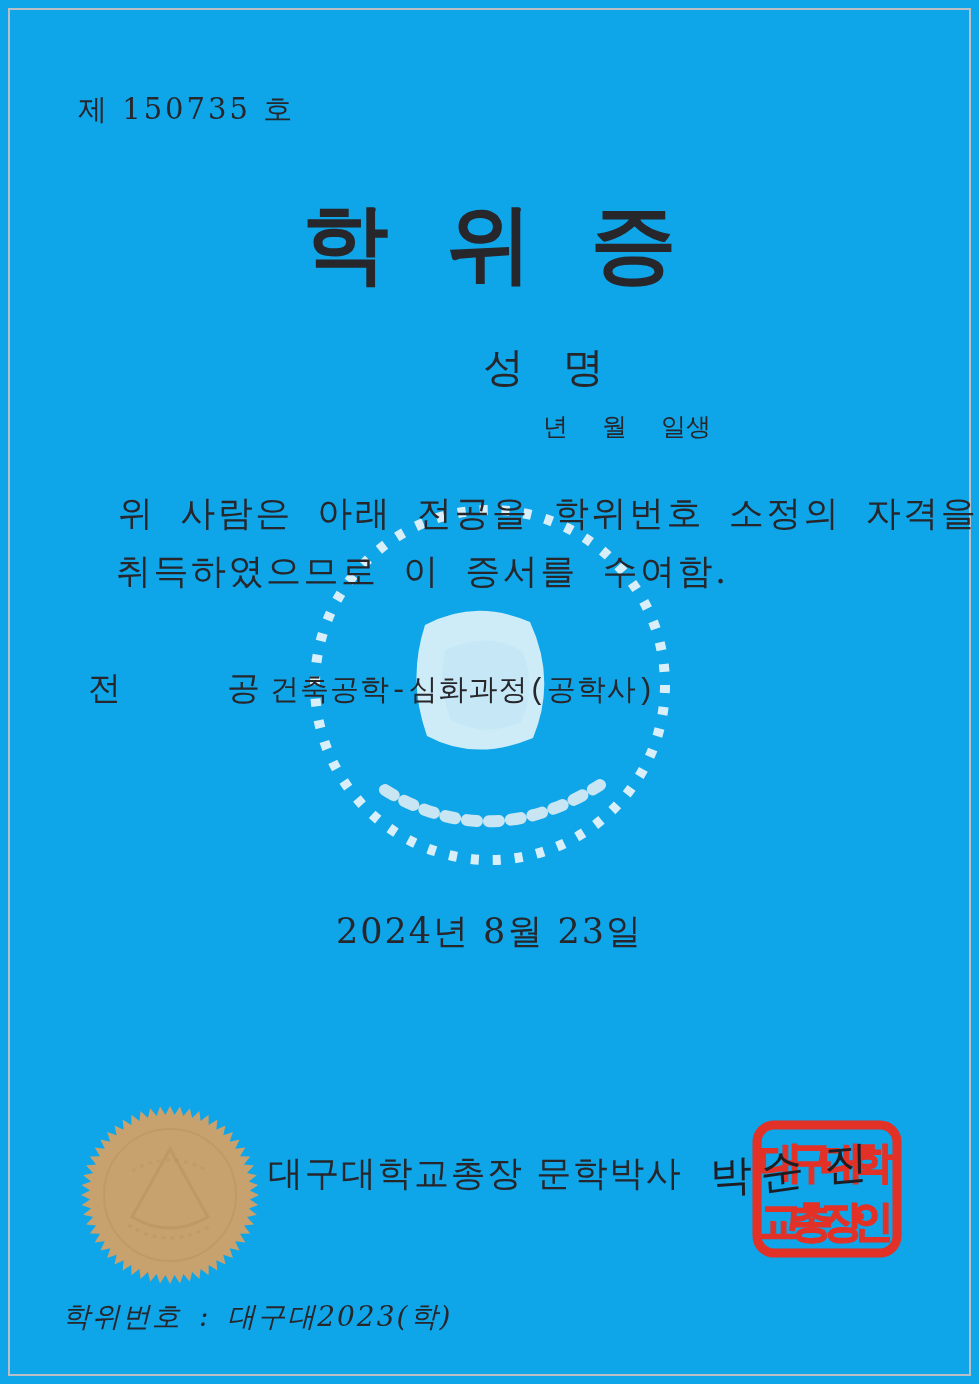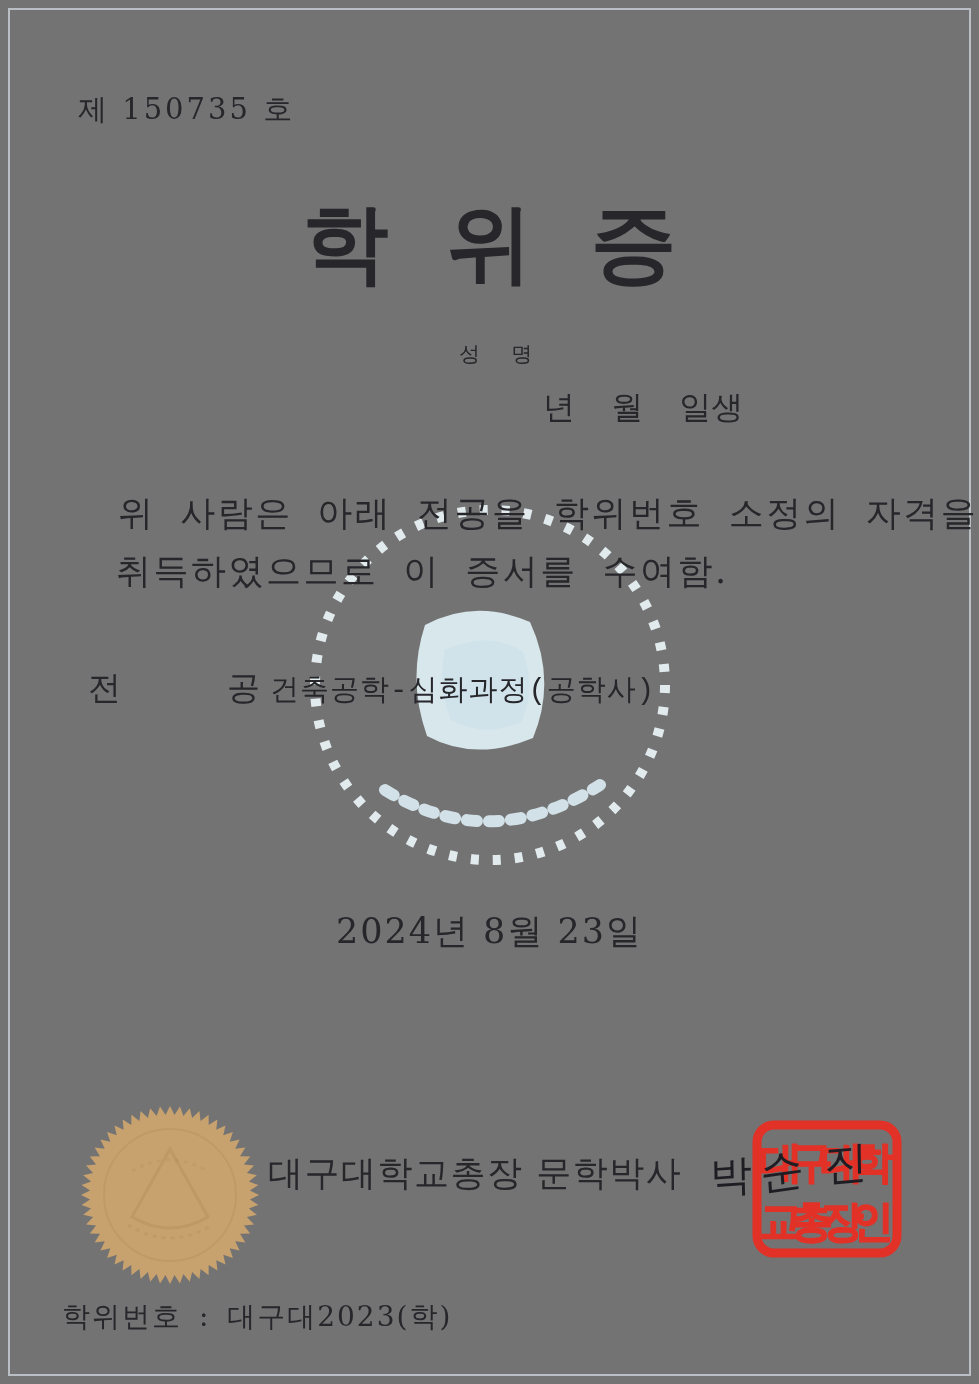--- a/index.html
+++ b/index.html
@@ -4,56 +4,56 @@
 <style>
   html,body{margin:0;padding:0;}
   body{
     width:979px;height:1384px;
     background:#f7fafc;
     font-family:"DejaVu Serif","Liberation Serif",serif;
     position:relative;overflow:hidden;
   }
   .page{
     position:absolute;inset:0;
-    background:#737373;
+    background:#0ea5e9;
   }
   .scan-border{
     position:absolute;inset:8px;
     border:2px solid #b9bfc5;
     pointer-events:none;
   }
   .ink{color:#26262b;}
   .abs{position:absolute;white-space:nowrap;}
 
   .cert-number{left:78px;top:90px;font-size:29px;letter-spacing:3px;}
 
   .title-row{
     left:0;top:186px;width:100%;
     display:flex;justify-content:center;gap:58px;
     font-size:86px;font-weight:bold;letter-spacing:0;
   }
 
-  .name-label{left:459px;top:340px;font-size:21px;word-spacing:26px;font-family:Liberation Serif, serif;}
-  .birth-label{left:543px;top:386px;font-size:32px;word-spacing:26px;}
+  .name-label{left:483px;top:340px;font-size:41px;word-spacing:26px;}
+  .birth-label{left:543px;top:410px;font-size:25px;word-spacing:26px;}
 
   .body-line1{left:118px;top:490px;font-size:35px;letter-spacing:2.5px;word-spacing:11px;}
   .body-line2{left:76px;top:548px;font-size:35px;letter-spacing:2.5px;word-spacing:11px;margin-left:40px;}
 
   .major-char1{left:88px;top:666px;font-size:33px;}
   .major-char2{left:227px;top:666px;font-size:33px;}
   .major-value{left:270px;top:670px;font-size:29px;letter-spacing:1px;font-family:Liberation Mono, monospace;}
 
   .issue-date{left:0;top:908px;width:100%;text-align:center;font-size:35px;letter-spacing:2px;}
 
   .issuer-title{left:268px;top:1150px;font-size:35px;letter-spacing:1.5px;text-align:right;}
   .signer-surname{left:710px;top:1148px;font-size:42px;transform:rotate(-4deg) skewX(-3deg);color:#1d1d23;}
   .signer-given1{left:760px;top:1142px;font-size:44px;transform:rotate(-8deg) skewX(-4deg);color:#1d1d23;z-index:5;}
   .signer-given2{left:824px;top:1134px;font-size:44px;transform:rotate(-5deg) skewX(-4deg);color:#1d1d23;z-index:5;}
 
-  .degree-number{left:62px;top:1298px;font-size:28px;letter-spacing:2px;word-spacing:6px;}
+  .degree-number{left:62px;top:1298px;font-size:28px;letter-spacing:2px;word-spacing:6px;font-style:italic;}
 
   .gold-seal{left:80px;top:1102px;width:180px;height:186px;}
   .red-seal{left:750px;top:1118px;width:154px;height:142px;z-index:4;}
 
   .watermark{left:295px;top:490px;width:410px;height:400px;z-index:0;opacity:.9;}
   .content{position:relative;z-index:2;}
 </style>
 </head>
 <body>
 

